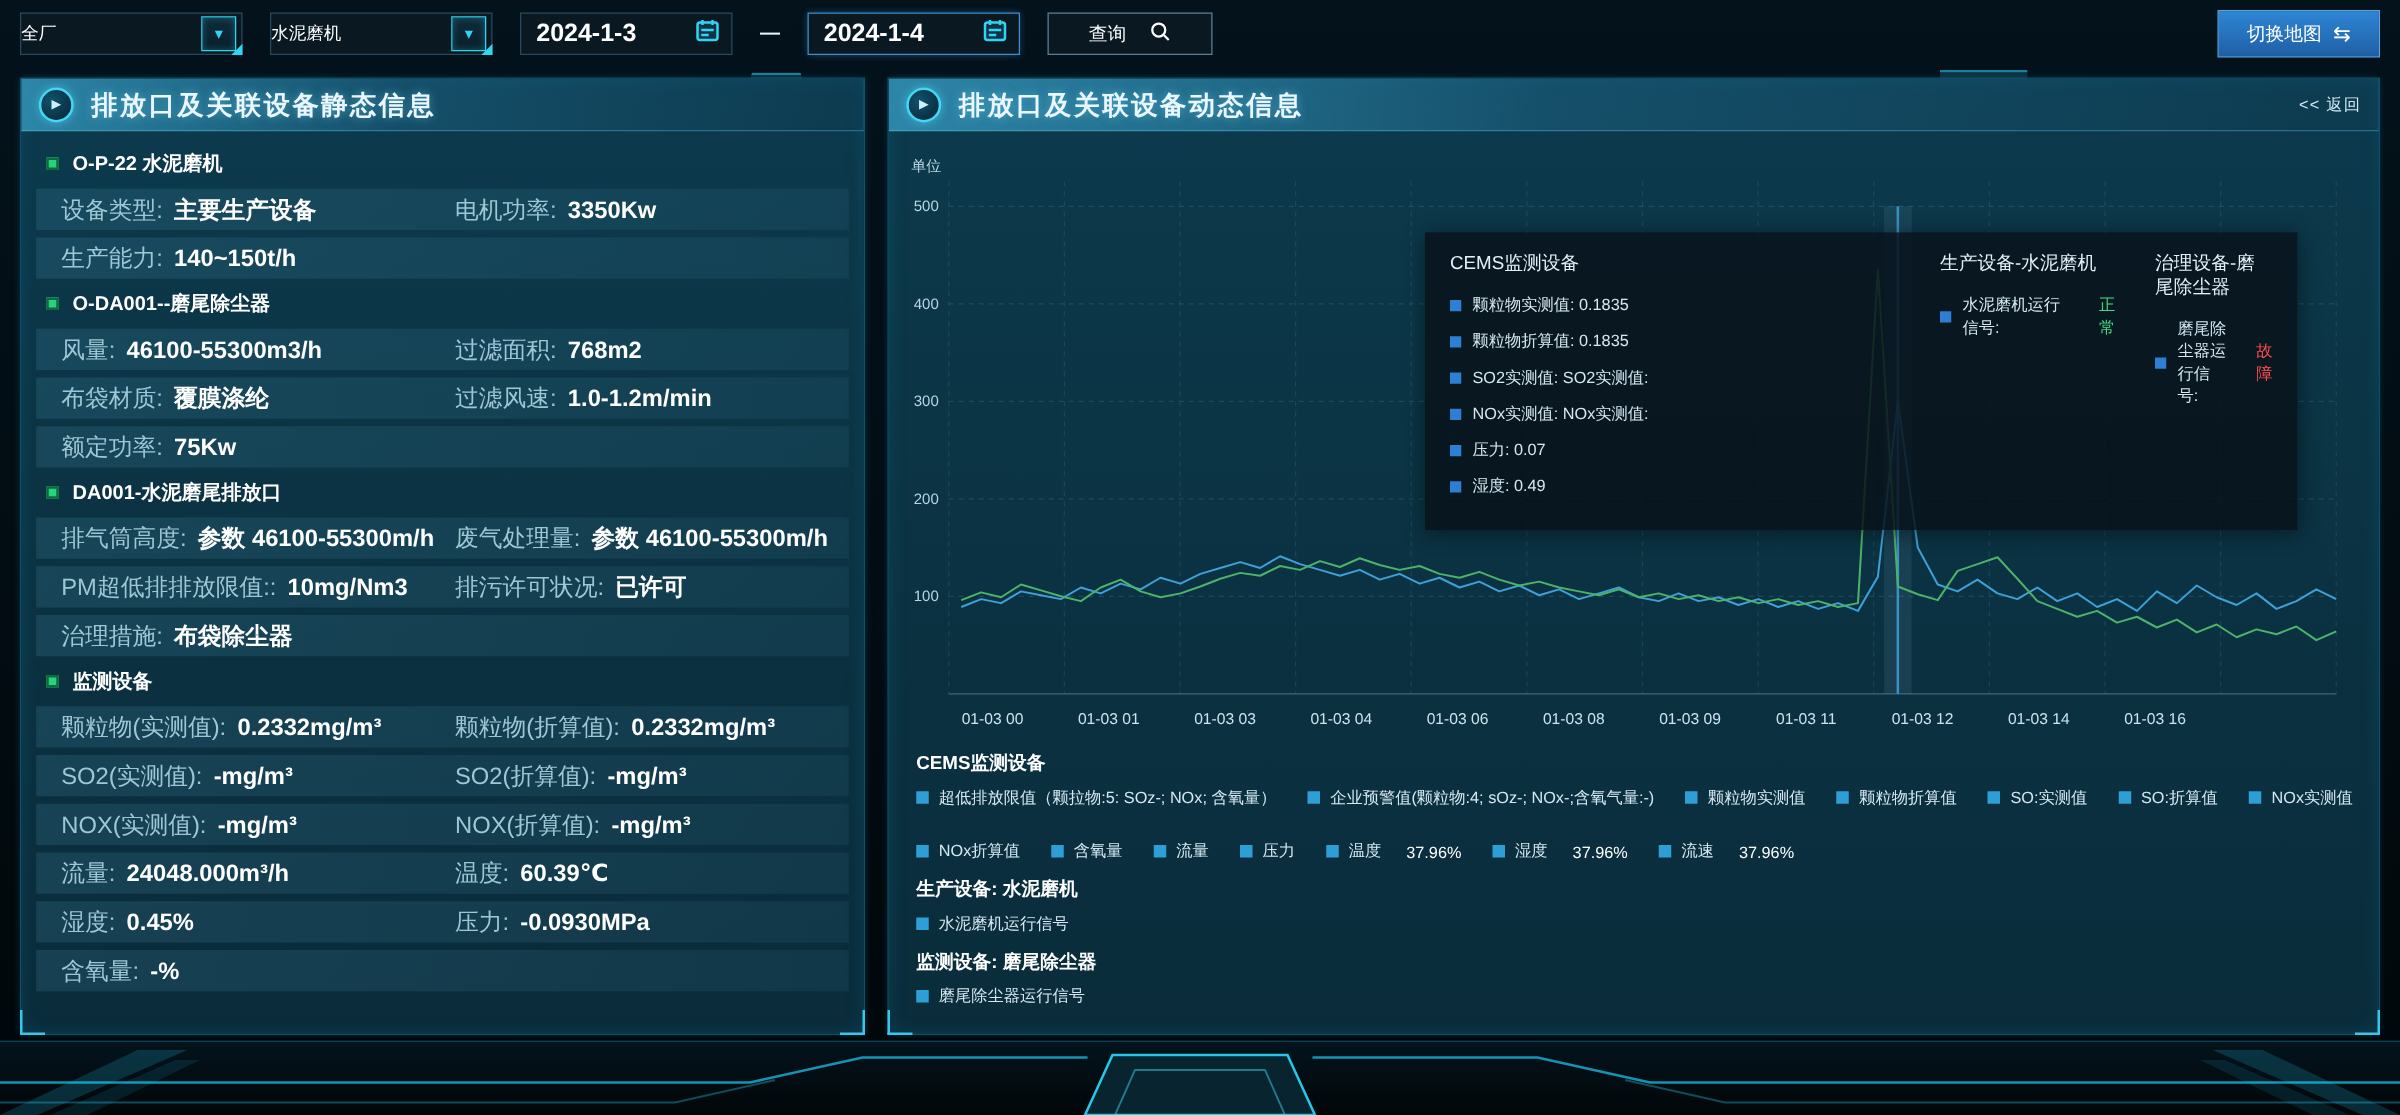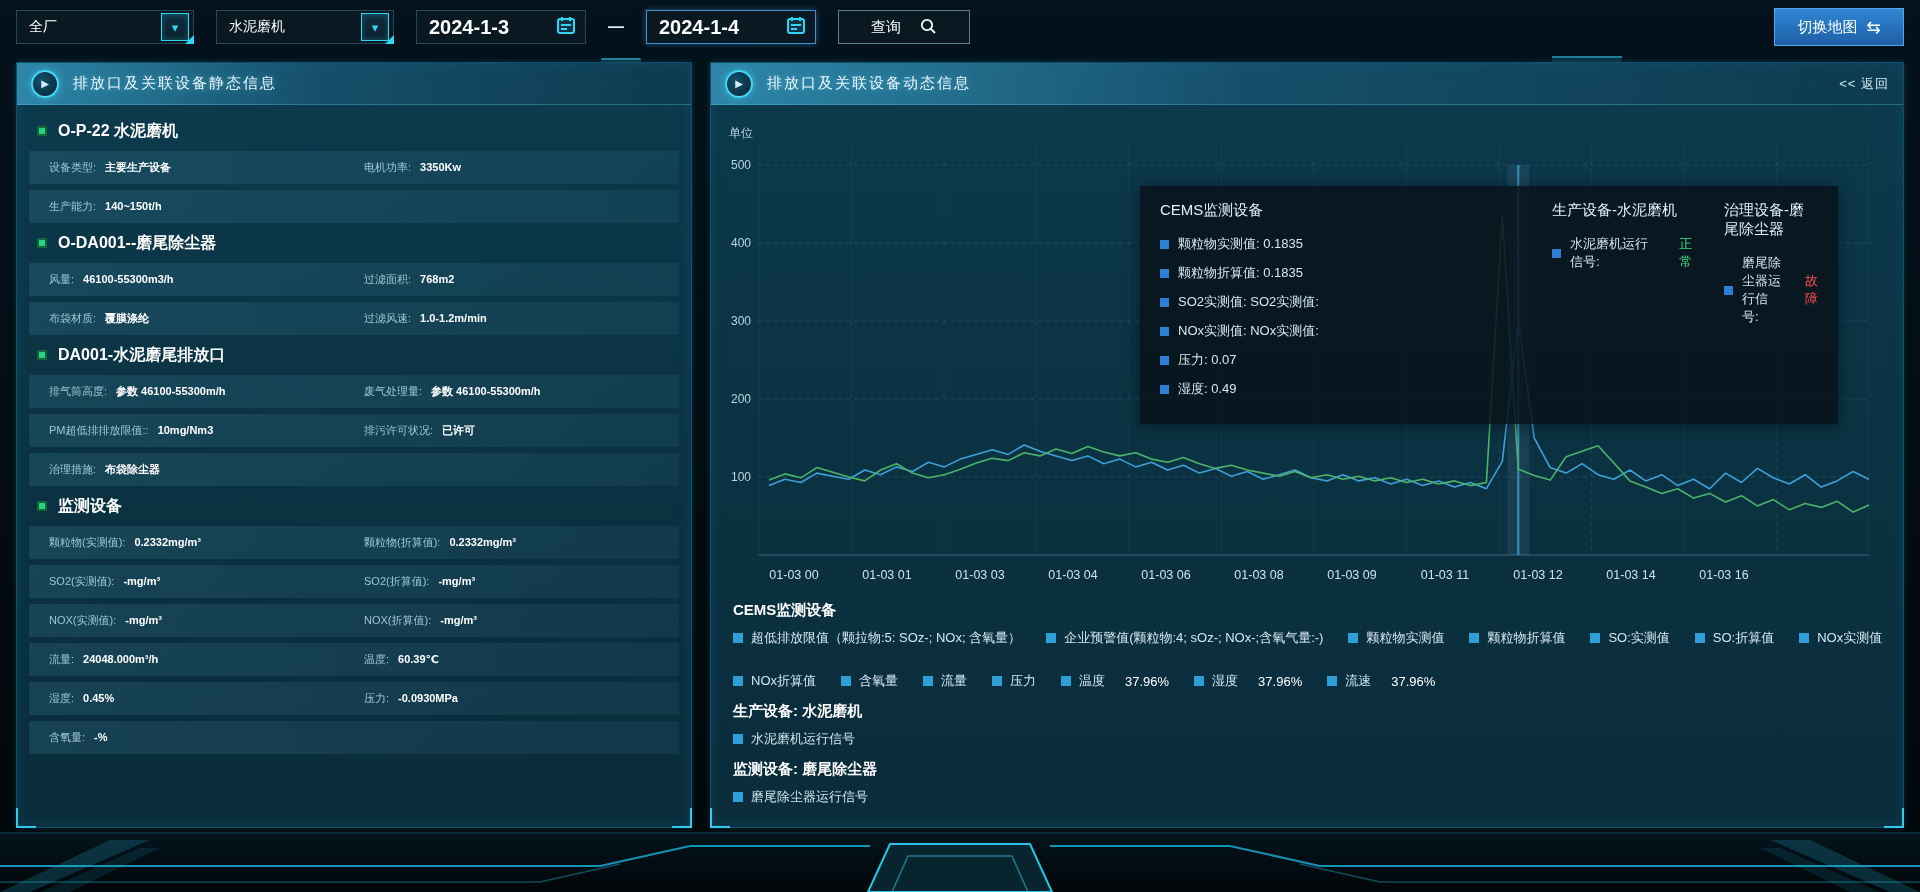--- a/index.html
+++ b/index.html
@@ -2,21 +2,21 @@
 <html><head>
 <meta charset="utf-8">
 <style>
   html,body{margin:0;padding:0;background:#01080d;}
   body{font-family:"Liberation Sans","DejaVu Sans",sans-serif;}
   .screen{position:relative;width:1920px;height:892px;overflow:hidden;color:#dceaf2;
     background:linear-gradient(180deg,#03121b 0%,#020c12 55%,#010709 100%);}
   
   .topbar{position:absolute;left:16px;top:9px;right:16px;height:36px;display:flex;align-items:center;gap:22px;}
   .ctl{height:34px;background:#0a1822;border:1px solid #27495d;display:flex;align-items:center;position:relative;box-sizing:border-box;color:#fff;}
-  .select{width:178px;padding-left:12px;justify-content:space-between;font-size:14px;}
+  .select{width:178px;justify-content:space-between;font-size:14px;}
   .select::after{content:"";position:absolute;right:-1px;bottom:-1px;border-style:solid;border-width:0 0 9px 9px;border-color:transparent transparent #2fd5f2 transparent;}
   .chev-box{width:26px;height:26px;margin-right:4px;border:1px solid #2fd5f2;background:linear-gradient(180deg,#0f2c3c,#0a1f2b);display:flex;align-items:center;justify-content:center;color:#2fd5f2;font-size:13px;box-shadow:0 0 6px rgba(47,213,242,.35) inset;}
   .date{width:170px;padding:0 8px 0 12px;justify-content:space-between;font-size:20px;font-weight:bold;}
   .date.active{border-color:#3f8fd0;box-shadow:0 0 6px rgba(63,143,208,.5);}
   .dash{color:#e8f4fa;font-size:16px;font-weight:bold;}
   .query{width:132px;justify-content:center;gap:18px;border-color:#5b8096;font-size:15px;}
   .switch-map{margin-left:auto;width:128px;height:36px;background:linear-gradient(180deg,#2f86d4,#1e5fa6);border:1px solid #57a6e8;color:#fff;display:flex;align-items:center;justify-content:center;gap:9px;font-size:15px;cursor:pointer;}
   .swap-glyph{font-size:17px;line-height:1;}
   
   .frame-tab{position:absolute;background:#0d2e3d;border-top:2px solid #1f7f9d;}
@@ -26,29 +26,29 @@
   .panel{position:absolute;top:62px;background:linear-gradient(180deg,#0c3a4d 0%,#0b3343 45%,#0a2c3b 100%);
     border:1px solid #11506a;box-shadow:0 0 14px rgba(18,110,150,.28) inset,0 0 6px rgba(25,150,190,.25);box-sizing:border-box;}
   .panel::before{content:"";position:absolute;left:-1px;bottom:-1px;width:18px;height:18px;border-left:2px solid #35c8ea;border-bottom:2px solid #35c8ea;}
   .panel::after{content:"";position:absolute;right:-1px;bottom:-1px;width:18px;height:18px;border-right:2px solid #35c8ea;border-bottom:2px solid #35c8ea;}
   .panel-left{left:16px;width:676px;height:766px;}
   .panel-right{left:710px;width:1194px;height:766px;}
   .panel-header{height:42px;display:flex;align-items:center;gap:14px;padding:0 14px;box-sizing:border-box;
     background:linear-gradient(90deg,rgba(47,138,173,.95) 0%,rgba(28,96,128,.55) 45%,rgba(16,64,90,.18) 100%);
     border-bottom:1px solid rgba(90,200,230,.35);}
   .play-icon{flex:none;width:24px;height:24px;border-radius:50%;border:2px solid #45d6f5;background:radial-gradient(circle at 35% 35%,#11516c,#072433);display:flex;align-items:center;justify-content:center;color:#cfeffc;font-size:10px;box-shadow:0 0 8px rgba(69,214,245,.6);}
-  .panel-title{font-size:15px;font-weight:normal;letter-spacing:2px;color:#eaf7ff;text-shadow:0 0 8px rgba(110,210,245,.55);}
+  .panel-title{font-size:21px;font-weight:bold;letter-spacing:2px;color:#eaf7ff;text-shadow:0 0 8px rgba(110,210,245,.55);}
   .back-link{margin-left:auto;font-size:13px;color:#cfe8f2;cursor:pointer;letter-spacing:1px;}
   
   .static-body{padding:12px 12px 0 12px;display:flex;flex-direction:column;gap:6px;}
   .section-title{display:flex;align-items:center;gap:11px;height:28px;font-size:16px;font-weight:bold;color:#fff;padding-left:8px;}
   .bullet{flex:none;width:10px;height:10px;background:#27d37c;box-shadow:0 0 0 2px rgba(16,92,56,.9) inset;}
   .kv-row{display:flex;min-height:33px;align-items:center;padding-left:20px;
     background:linear-gradient(90deg,rgba(86,164,198,.17),rgba(86,164,198,.09));}
-  .kv-cell{flex:1;display:flex;align-items:baseline;gap:9px;font-size:11px;}
+  .kv-cell{flex:1;display:flex;align-items:baseline;gap:9px;font-size:19px;}
   .kv-label{color:#9ec7d6;}
   .kv-value{color:#fff;font-weight:bold;}
   
   .chart-wrap{position:relative;padding:0 8px;}
   #chart-svg{display:block;width:1160px;height:520px;}
   .chart-tooltip{position:absolute;left:429px;top:123px;width:698px;height:238px;background:rgba(8,18,26,.85);
     box-shadow:0 2px 16px rgba(0,0,0,.45);padding:15px 20px;box-sizing:border-box;display:flex;gap:24px;z-index:5;}
   .tt-col{display:flex;flex-direction:column;}
   .tt-col.c1{width:368px;flex:none;}
   .tt-col.c2{width:148px;flex:none;}
@@ -167,20 +167,26 @@
           </div>
         </div>
         <div class="kv-row">
           <div class="kv-cell">
             <span class="kv-label">布袋材质:</span>
             <span class="kv-value">覆膜涤纶</span>
           </div>
           <div class="kv-cell">
             <span class="kv-label">过滤风速:</span>
             <span class="kv-value">1.0-1.2m/min</span>
+          </div>
+        </div>
+        <div class="kv-row">
+          <div class="kv-cell">
+            <span class="kv-label">额定功率:</span>
+            <span class="kv-value">75Kw</span>
           </div>
         </div>
         <div class="section-title">
           <span class="bullet"></span>
           <span>DA001-水泥磨尾排放口</span>
         </div>
         <div class="kv-row">
           <div class="kv-cell">
             <span class="kv-label">排气筒高度:</span>
             <span class="kv-value">参数 46100-55300m/h</span>

